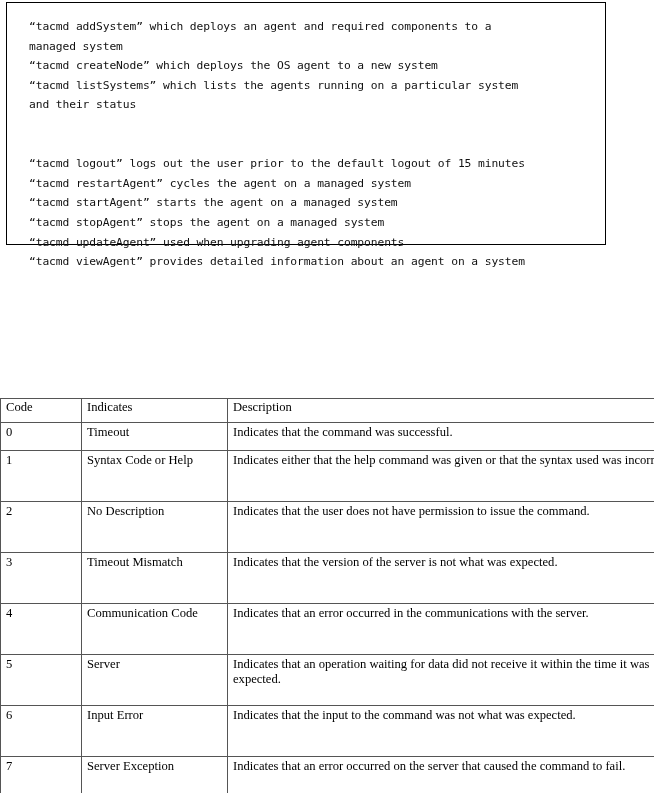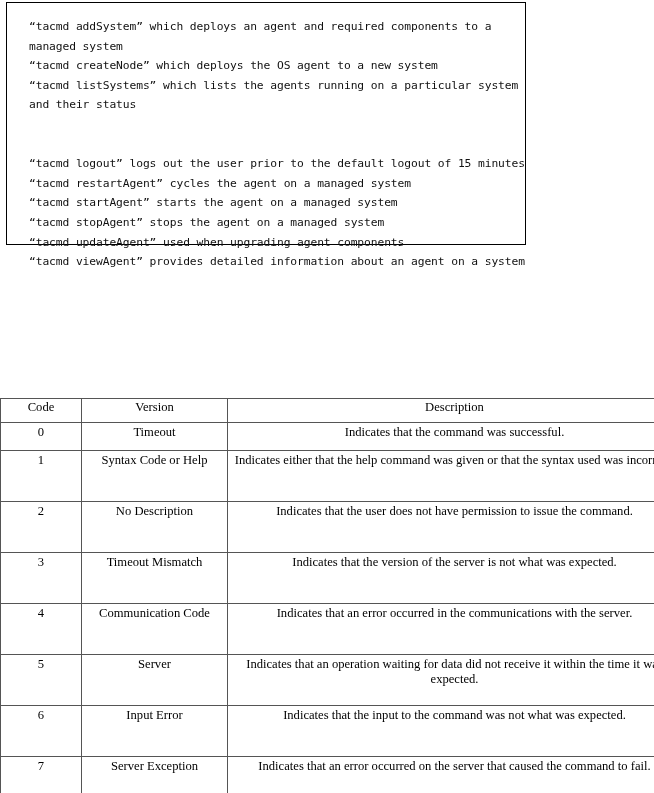--- a/index.html
+++ b/index.html
@@ -14,21 +14,21 @@
     overflow: hidden;
     font-family: "Liberation Serif", "DejaVu Serif", serif;
     color: #000000;
   }
 
   
   #command-box {
     position: absolute;
     left: 6px;
     top: 2px;
-    width: 520px;
+    width: 600px;
     height: 243px;
     box-sizing: border-box;
     border: 1.5px solid #000000;
     background: #ffffff;
   }
   #command-list {
     margin: 0;
     padding: 14px 0 0 22px;
     list-style: none;
     font-family: "DejaVu Sans Mono", "Liberation Mono", monospace;
@@ -54,21 +54,21 @@
     font-size: 12.6px;
     line-height: 15.2px;
   }
   #return-code-table td,
   #return-code-table th {
     border: 1px solid #555555;
     border-left-width: 1.6px;
     border-right-width: 1.6px;
     vertical-align: top;
     padding: 2px 5px 3px 5px;
-    text-align: center;
+    text-align: left;
     font-weight: normal;
   }
   #return-code-table thead th {
     padding-top: 1px;
     padding-bottom: 2px;
   }
   .col-code   { width: 70px; }
   .col-cat    { width: 135px; }
   .col-desc   { width: 443px; }
 
@@ -80,21 +80,21 @@
 <body>
 
 <div id="command-box">
   <ul id="command-list"><li>“tacmd addSystem” which deploys an agent and required components to a</li><li>managed system</li><li>“tacmd createNode” which deploys the OS agent to a new system</li><li>“tacmd listSystems” which lists the agents running on a particular system</li><li>and their status</li><li class="spacer">&nbsp;</li><li class="spacer">&nbsp;</li><li>“tacmd logout” logs out the user prior to the default logout of 15 minutes</li><li>“tacmd restartAgent” cycles the agent on a managed system</li><li>“tacmd startAgent” starts the agent on a managed system</li><li>“tacmd stopAgent” stops the agent on a managed system</li><li>“tacmd updateAgent” used when upgrading agent components</li><li>“tacmd viewAgent” provides detailed information about an agent on a system</li></ul>
 </div>
 
 <table id="return-code-table">
   <thead>
     <tr>
       <th class="col-code h-rowline">Code</th>
-      <th class="col-cat h-rowline">Version</th>
+      <th class="col-cat h-rowline">Indicates</th>
       <th class="col-desc h-rowline">Description</th>
     </tr>
   </thead>
   <tbody id="table-body">
       <tr>
         <td class="col-code r1">0</td>
         <td class="col-cat r1">Timeout</td>
         <td class="col-desc r1">Indicates that the command was successful.</td>
       </tr>
       <tr>

